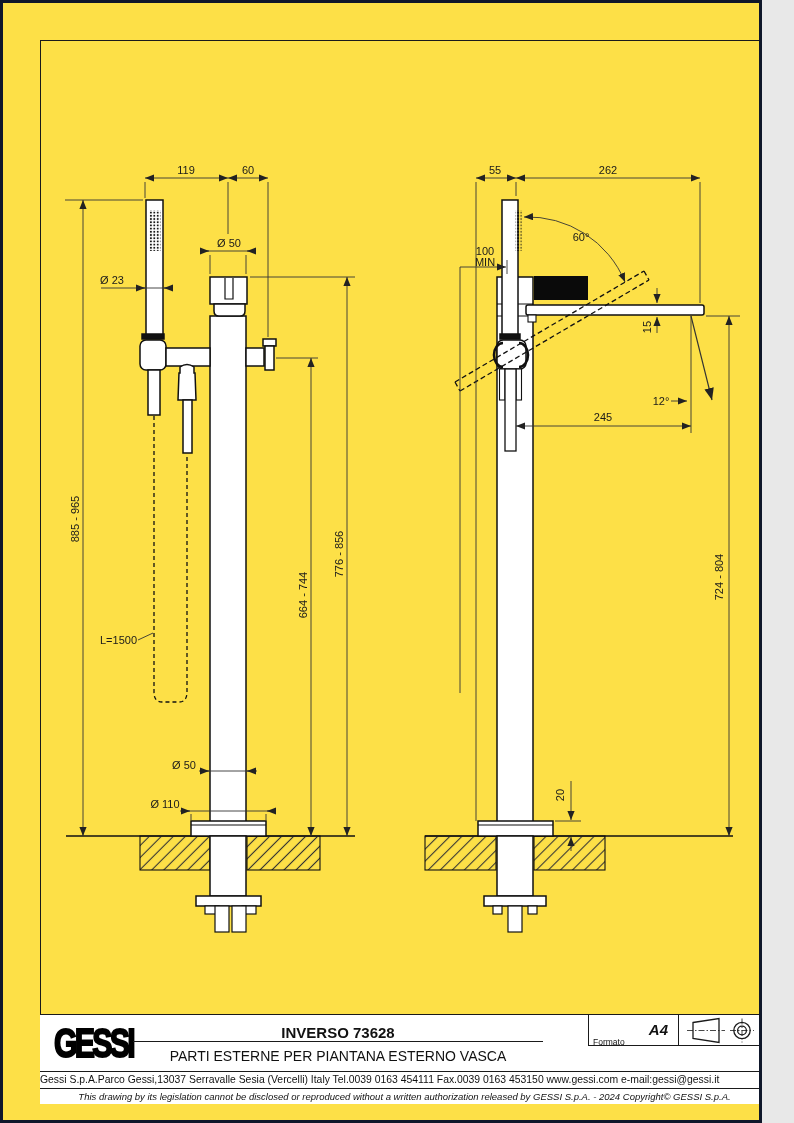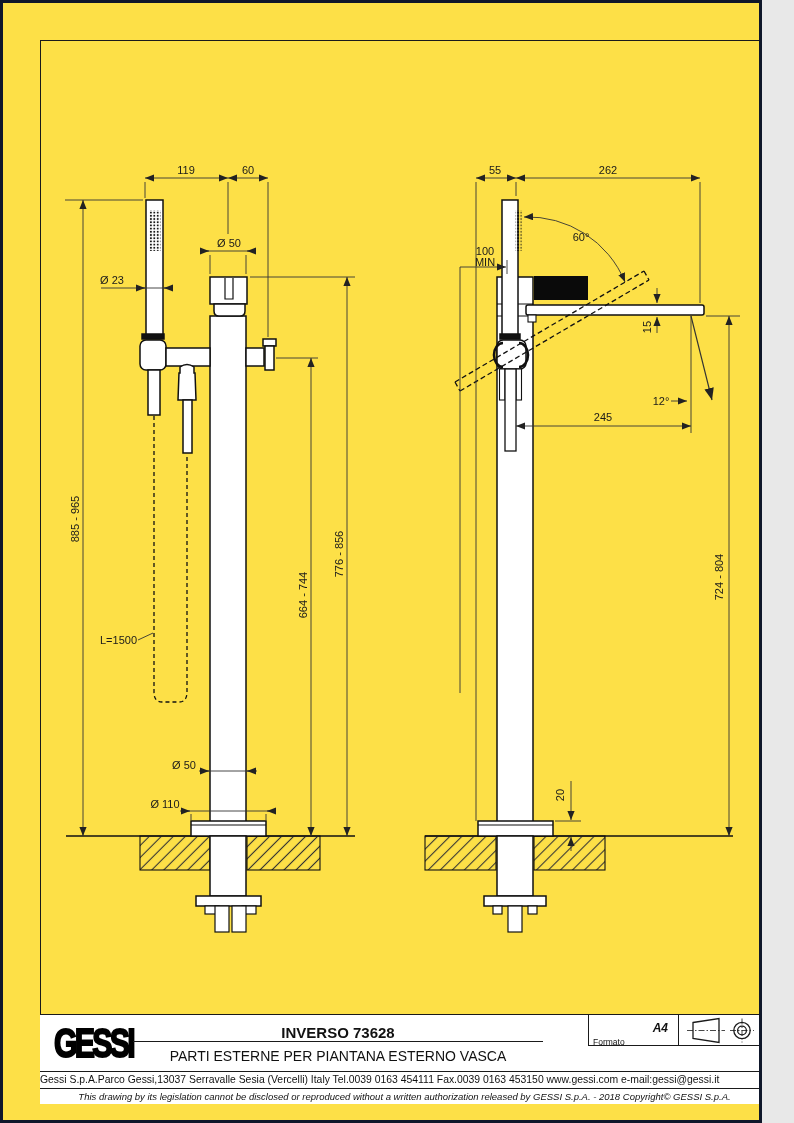--- a/index.html
+++ b/index.html
@@ -17,21 +17,21 @@
         transform:scaleY(1.25) scaleX(0.92);transform-origin:left top;
         -webkit-text-stroke:1.6px #000;color:#000;}
   .centercell{position:absolute;left:93px;top:2px;width:410px;height:52px;text-align:center;}
   .ttitle{font-weight:bold;font-size:15px;padding-top:7px;
           border-bottom:1.5px solid #1a1a1a;}
   .tsub{font-size:14px;padding-top:6px;}
   .fcell{position:absolute;left:548px;top:0;width:91px;height:31px;
          border-left:1.4px solid #1a1a1a;border-right:1.4px solid #1a1a1a;
          border-bottom:1.4px solid #1a1a1a;box-sizing:border-box;}
   .flabel{position:absolute;left:4px;top:2px;font-size:8.5px;margin-top:20px;}
-  .fvalue{position:absolute;right:10px;top:6px;font-size:12px;font-weight:bold;font-style:italic;}
+  .fvalue{position:absolute;right:10px;top:6px;font-size:15px;font-weight:bold;font-style:italic;}
   .pcell{position:absolute;left:639px;top:0;width:90px;height:31px;box-sizing:border-box;
          border-bottom:1.4px solid #1a1a1a;}
   .dcell{position:absolute;left:548px;top:31px;width:181px;height:25px;
          border-left:1.4px solid #1a1a1a;box-sizing:border-box;
          font-size:11px;padding:5px 0 0 5px;white-space:nowrap;}
   .addr{position:absolute;left:0;top:56px;width:729px;height:17px;
         border-top:1.4px solid #1a1a1a;box-sizing:border-box;
         font-size:10.4px;line-height:16px;white-space:nowrap;}
   .copyr{position:absolute;left:0;top:73px;width:729px;height:17px;
          border-top:1.4px solid #1a1a1a;box-sizing:border-box;text-align:center;
@@ -248,15 +248,15 @@
           <polygon points="14,7.5 40,3.5 40,27.5 14,23.5" fill="#fff"></polygon>
           <line x1="8" y1="15.5" x2="46" y2="15.5" stroke-width="0.8" stroke-dasharray="6 2 1.5 2"></line>
           <circle cx="63" cy="15.5" r="8.2"></circle>
           <circle cx="63" cy="15.5" r="4.4"></circle>
           <line x1="51" y1="15.5" x2="75" y2="15.5" stroke-width="0.8" stroke-dasharray="6 2 1.5 2"></line>
           <line x1="63" y1="3.5" x2="63" y2="27.5" stroke-width="0.8" stroke-dasharray="6 2 1.5 2"></line>
         </g>
       </svg>
     </div>
     <div class="addr">Gessi S.p.A.Parco Gessi,13037 Serravalle Sesia (Vercelli) Italy Tel.0039 0163 454111 Fax.0039 0163 453150 www.gessi.com e-mail:gessi@gessi.it</div>
-    <div class="copyr">This drawing by its legislation cannot be disclosed or reproduced without a written authorization released by GESSI S.p.A. - 2018 Copyright© GESSI S.p.A.</div>
+    <div class="copyr">This drawing by its legislation cannot be disclosed or reproduced without a written authorization released by GESSI S.p.A. - 2024 Copyright© GESSI S.p.A.</div>
   </div>
 </div>
 
 </body></html>

